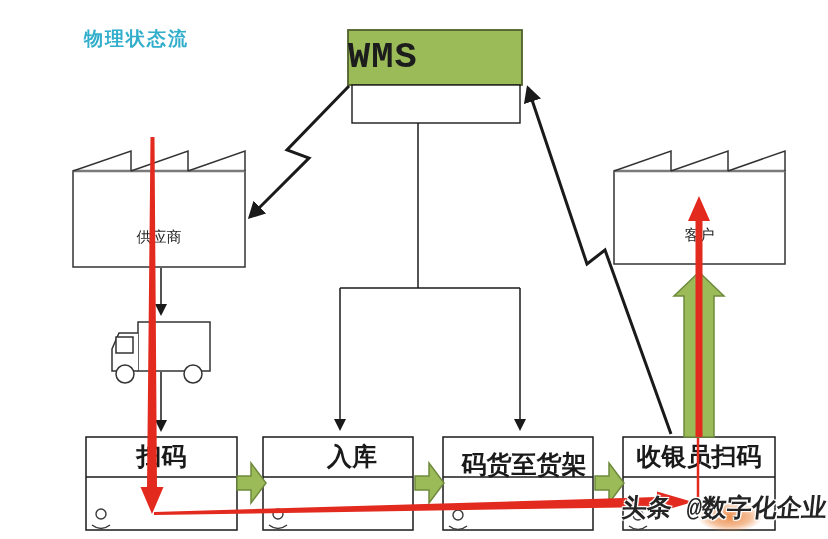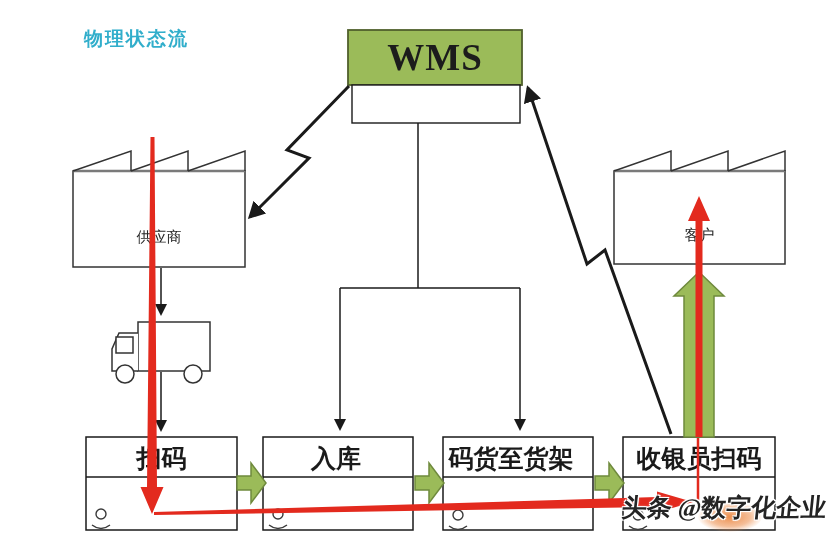--- a/index.html
+++ b/index.html
@@ -1,41 +1,41 @@
 <!DOCTYPE html>
 <html><head>
 <meta charset="utf-8">
 <style>
   html,body{margin:0;padding:0;background:#ffffff;}
   #stage{
     position:relative;width:828px;height:539px;background:#ffffff;overflow:hidden;
-    font-family:Liberation Serif, serif;
+    font-family:Liberation Mono, monospace;
     border-radius:8px;
   }
   #stage svg{position:absolute;left:0;top:0;}
   #base-layer{z-index:1;}
   .txt{position:absolute;z-index:2;color:#1a1a1a;}
   #red-layer{z-index:3;pointer-events:none;}
   .title{
     left:84px;top:26px;font-size:19px;font-weight:bold;color:#31aecb;letter-spacing:2px;
   }
   .wms-label{
-    left:348px;top:30px;width:174px;height:50px;line-height:55px;text-align:center;
+    left:348px;top:30px;width:174px;height:50px;line-height:55px;
     font-size:37px;font-weight:bold;color:#1c1c1c;letter-spacing:1px;
   }
   .fac-label{font-size:15px;color:#262626;text-align:center;margin-top:16px;}
   .fac-label.sup{left:73px;top:212px;width:172px;}
   .fac-label.cus{left:614px;top:210px;width:171px;}
   .pbox-label{
     top:441px;height:36px;line-height:36px;text-align:center;
     font-size:25px;font-weight:600;color:#1a1a1a;
   }
   .pb1{left:86px;width:151px;}
-  .pb2{left:263px;width:146px;}
-  .pb3{left:436px;width:150px;}
+  .pb2{left:263px;width:146px;padding-left:16px;}
+  .pb3{left:449px;width:150px;margin-top:8px;}
   .pb4{left:623px;width:152px;}
   .watermark-logo{
     position:absolute;left:698px;top:502px;width:64px;height:30px;z-index:4;
     border-radius:50%;
     background:radial-gradient(ellipse at center, rgba(236,138,70,0.95) 0%, rgba(236,138,70,0.55) 45%, rgba(236,138,70,0) 72%);
   }
   .watermark{
     position:absolute;left:622px;top:491px;width:206px;z-index:5;white-space:nowrap;
     font-size:25px;font-weight:bold;color:#242424;transform:skewX(-6deg);
     text-shadow:-1px -1px 0 #fff,1px -1px 0 #fff,-1px 1px 0 #fff,1px 1px 0 #fff,0 0 3px #fff;

